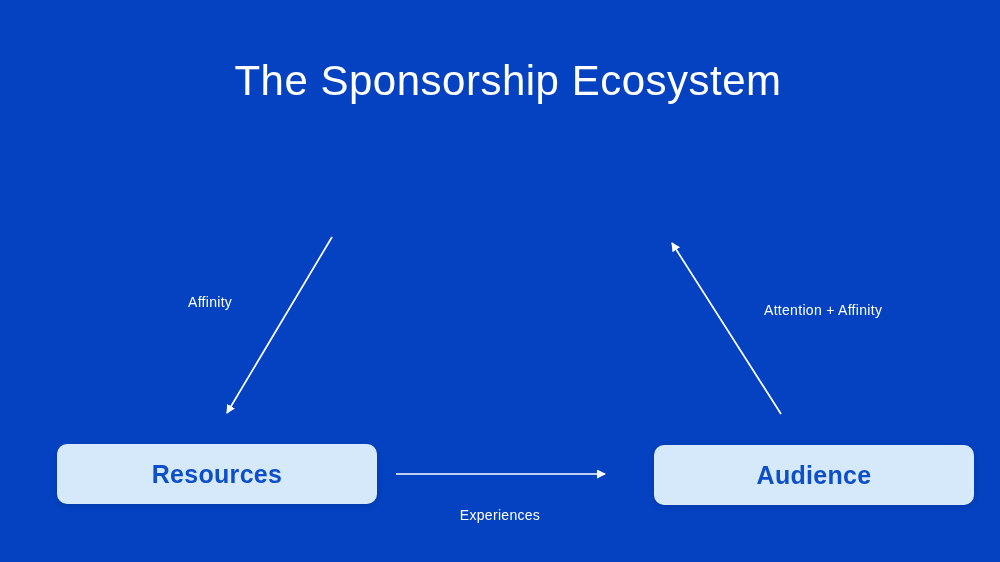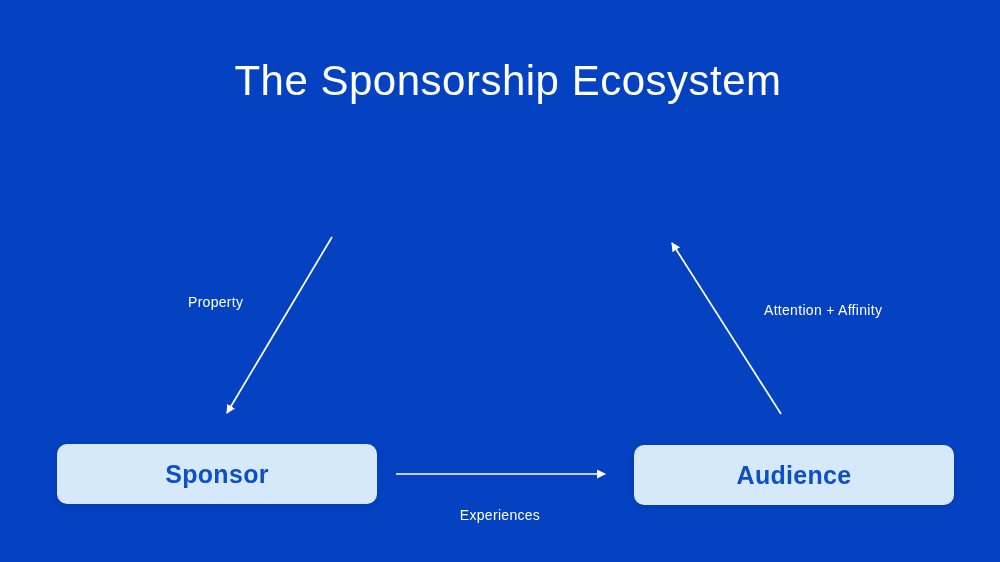--- a/index.html
+++ b/index.html
@@ -47,21 +47,21 @@
     box-shadow: 0 2px 6px rgba(0,0,0,0.12);
   }
   .node span {
     color: #0D4FC8;
     font-size: 25px;
     font-weight: 700;
     letter-spacing: 0.3px;
   }
   .node-sponsor  { left: 340px; top: 154px; }
   .node-property { left: 57px;  top: 444px; }
-  .node-audience { left: 634px; top: 445px; }
+  .node-audience { left: 654px; top: 445px; }
   .edge-label {
     position: absolute;
     color: #FFFFFF;
     font-size: 14px;
     font-weight: 400;
     white-space: nowrap;
     letter-spacing: 0.3px;
   }
   .label-resources  { left: 188px; top: 294px; }
   .label-attention  { left: 764px; top: 302px; }
@@ -80,26 +80,26 @@
         <path d="M0,0 L9,4.5 L0,9 Z" fill="#FFFFFF"></path>
       </marker>
     </defs>
     <line x1="332" y1="237" x2="227" y2="413" marker-end="url(#arrowhead)" stroke="#FFFFFF"></line>
     <line x1="781" y1="414" x2="672" y2="243" marker-end="url(#arrowhead)" stroke="#FFFFFF"></line>
     <line x1="396" y1="474" x2="605" y2="474" marker-end="url(#arrowhead)" stroke="#FFFFFF"></line>
   </svg>
 
 
   <div class="node node-property">
-    <span>Sponsor</span>
+    <span>Resources</span>
   </div>
 
   <div class="node node-audience">
     <span>Audience</span>
   </div>
 
-  <span class="edge-label label-resources">Property</span>
+  <span class="edge-label label-resources">Affinity</span>
 
   <span class="edge-label label-attention">Attention + Affinity</span>
 
   <span class="edge-label label-experiences">Experiences</span>
 
 </div>
 
 </body></html>

